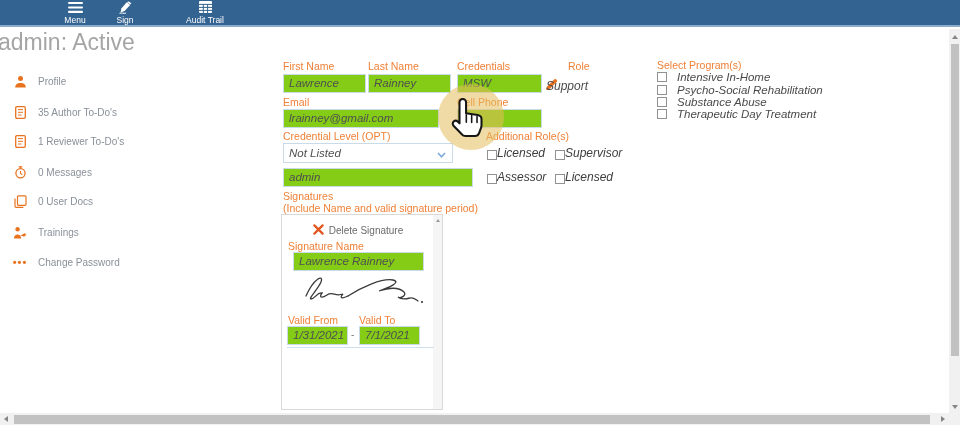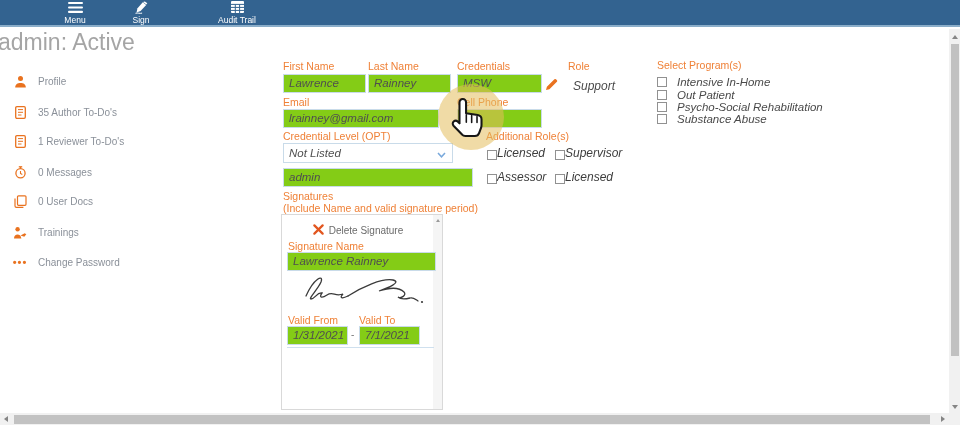--- a/index.html
+++ b/index.html
@@ -3,21 +3,21 @@
 <meta charset="utf-8">
 <style>
   html,body{margin:0;padding:0}
   body{width:960px;height:443px;overflow:hidden;background:#fff;
        font-family:"Liberation Sans",sans-serif;position:relative}
   .screen{position:absolute;inset:0;background:#fff;overflow:hidden}
 
   
   .topbar{position:absolute;left:0;top:0;width:960px;height:27px;background:#336390;
           border-bottom:2px solid #8aadc9;display:flex;align-items:center;
-          padding-left:53px;box-sizing:border-box;gap:22px}
+          padding-left:53px;box-sizing:border-box;gap:6px}
   .tb-item{display:flex;flex-direction:column;align-items:center;gap:1px;min-width:44px;cursor:pointer}
   .tb-icon{height:13px;display:flex;align-items:center;justify-content:center}
   .tb-label{color:#fff;font-size:8.5px;white-space:nowrap}
 
   
   .heading{position:absolute;left:-2px;top:29px;font-size:23px;color:#a5a5a5}
 
   
   .side-item{position:absolute;left:13px;display:flex;align-items:center;gap:11px;cursor:pointer;height:14px}
   .side-icon{width:14px;height:14px;display:flex;align-items:center;justify-content:center}
@@ -34,21 +34,21 @@
           padding:0 6px 0 5px;box-sizing:border-box;cursor:pointer}
   .select .sval{font-style:italic;font-size:11.5px;color:#4f4f4f}
   .pencil{position:absolute;cursor:pointer}
 
   .cbitem{position:absolute;display:flex;align-items:flex-end;gap:0;cursor:pointer}
   .cb{width:10px;height:10px;border:1px solid #919191;background:#fff;box-sizing:border-box;flex:0 0 auto}
   .cbl{font-style:italic;font-size:12px;color:#3d3d3d;white-space:nowrap}
 
   
   .programs{position:absolute;left:657px;top:59px;width:220px}
-  .programs .olabel-static{font-size:10.5px;color:#ef8137;display:block;margin-bottom:5px}
+  .programs .olabel-static{font-size:10.5px;color:#ef8137;display:block;}
   .pgitem{display:flex;align-items:center;gap:10px;height:12.4px;cursor:pointer}
   .pgitem .cbl{font-size:11.5px;color:#4a4a4a}
 
   
   .sig-panel{position:absolute;left:281px;top:214px;width:162px;height:196px;
              border:1px solid #d9d9d9;background:#fff;box-sizing:border-box}
   .sig-scroll{position:absolute;right:0;top:0;width:9px;height:194px;background:#f5f5f5;
               display:flex;justify-content:center;padding-top:4px;box-sizing:border-box;cursor:pointer}
   .sig-del{position:absolute;left:0;top:6px;width:152px;display:flex;justify-content:center;
            align-items:center;gap:5px;cursor:pointer}
@@ -196,21 +196,21 @@
 
   <span class="olabel" style="left:457px;top:60px">Credentials</span>
   <div class="tbox" style="left:457px;top:74px;width:85px">MSW</div>
 
   <span class="olabel" style="left:568px;top:60px">Role</span>
   <span class="pencil" style="left:545px;top:77px">
     <svg width="13" height="13" viewBox="0 0 13 13">
         <path d="M1 12l.9-3.2L9.4 1.3a1.1 1.1 0 0 1 1.6 0l.9.9a1.1 1.1 0 0 1 0 1.6L4.4 11.2z" fill="#e9721f"></path>
       </svg>
   </span>
-  <span class="ival" style="left:573px;top:79px">Support</span>
+  <span class="ival" style="left:546px;top:79px">Support</span>
 
   <span class="olabel" style="left:283px;top:96px">Email</span>
   <div class="tbox" style="left:283px;top:109px;width:156px">lrainney@gmail.com</div>
 
   <span class="olabel" style="left:457px;top:96px">Cell Phone</span>
   <div class="tbox" style="left:457px;top:109px;width:85px"></div>
 
   <span class="olabel" style="left:283px;top:130px">Credential Level (OPT)</span>
   <div class="select" style="left:283px;top:143px;width:170px">
     <span class="sval">Not Listed</span>
@@ -249,21 +249,21 @@
       </div>
     <div class="sig-del">
       <span>
         <svg width="11" height="11" viewBox="0 0 12 12">
             <path d="M1.5 1.5l9 9M10.5 1.5l-9 9" stroke="#e2561f" stroke-width="2.4" stroke-linecap="round"></path>
           </svg>
       </span>
       <span class="sig-del-label">Delete Signature</span>
     </div>
     <span class="olabel" style="left:6px;top:25px">Signature Name</span>
-    <div class="tbox" style="left:5px;top:37px;width:149px">Lawrence Rainney</div>
+    <div class="tbox" style="left:11px;top:37px;width:131px">Lawrence Rainney</div>
     <div class="sig-image">
       <svg width="130" height="40" viewBox="0 0 130 40">
         <g fill="none" stroke="#3b3b3b" stroke-width="1.3" stroke-linecap="round">
           <path d="M12 24 C20 6 30 2 27 10 C24 17 14 27 17 27 C21 27 23 20 28 21 C25 25 27 27 33 23 C39 19 41 25 49 22 C45 26 48 27 54 24"></path>
           <path d="M54 24 C68 15 88 6 99 8 C108 10 94 16 85 19 C97 15 106 16 110 20 C113 23 107 27 104 25 C107 28 112 27 116 26 C119 25 121 27 124 29"></path>
         </g>
         <circle cx="128" cy="30" r="1.1" fill="#3b3b3b"></circle>
       </svg>
     </div>
     <span class="olabel" style="left:6px;top:99px">Valid From</span>
@@ -275,29 +275,29 @@
   </div>
 
   <section class="programs">
     <span class="olabel-static">Select Program(s)</span>
     <div class="pgitem">
       <span class="cb"></span>
       <span class="cbl">Intensive In-Home</span>
     </div>
     <div class="pgitem">
       <span class="cb"></span>
-      <span class="cbl">Out Patient</span>
-    </div>
-    <div class="pgitem">
-      <span class="cb"></span>
       <span class="cbl">Psycho-Social Rehabilitation</span>
     </div>
     <div class="pgitem">
       <span class="cb"></span>
       <span class="cbl">Substance Abuse</span>
+    </div>
+    <div class="pgitem">
+      <span class="cb"></span>
+      <span class="cbl">Therapeutic Day Treatment</span>
     </div>
   </section>
 
   <div class="highlight"></div>
   <div class="hand">
     <svg width="37" height="45" viewBox="0 0 30 37">
       <path d="M10.3 1.6c1.5 0 2.7 1.2 2.7 2.7v9l9.6 1.5c1.8.3 3.1 1.8 3.1 3.6v4.6c0 .8-.1 1.6-.4 2.4l-1.6 4.3c-.5 1.4-1.9 2.4-3.4 2.4h-7.9c-1 0-2-.4-2.7-1.2l-7-7.3c-.9-1-.9-2.5.1-3.4.9-.9 2.4-.9 3.3 0l1.5 1.5V4.3c0-1.5 1.2-2.7 2.7-2.7z" fill="#fff" stroke="#161616" stroke-width="1.7" stroke-linejoin="round"></path>
       <path d="M13.2 14.6v6.2M17.6 15.3v5.6M22 16v5" stroke="#161616" stroke-width="1.3" stroke-linecap="round"></path>
     </svg>
   </div>

